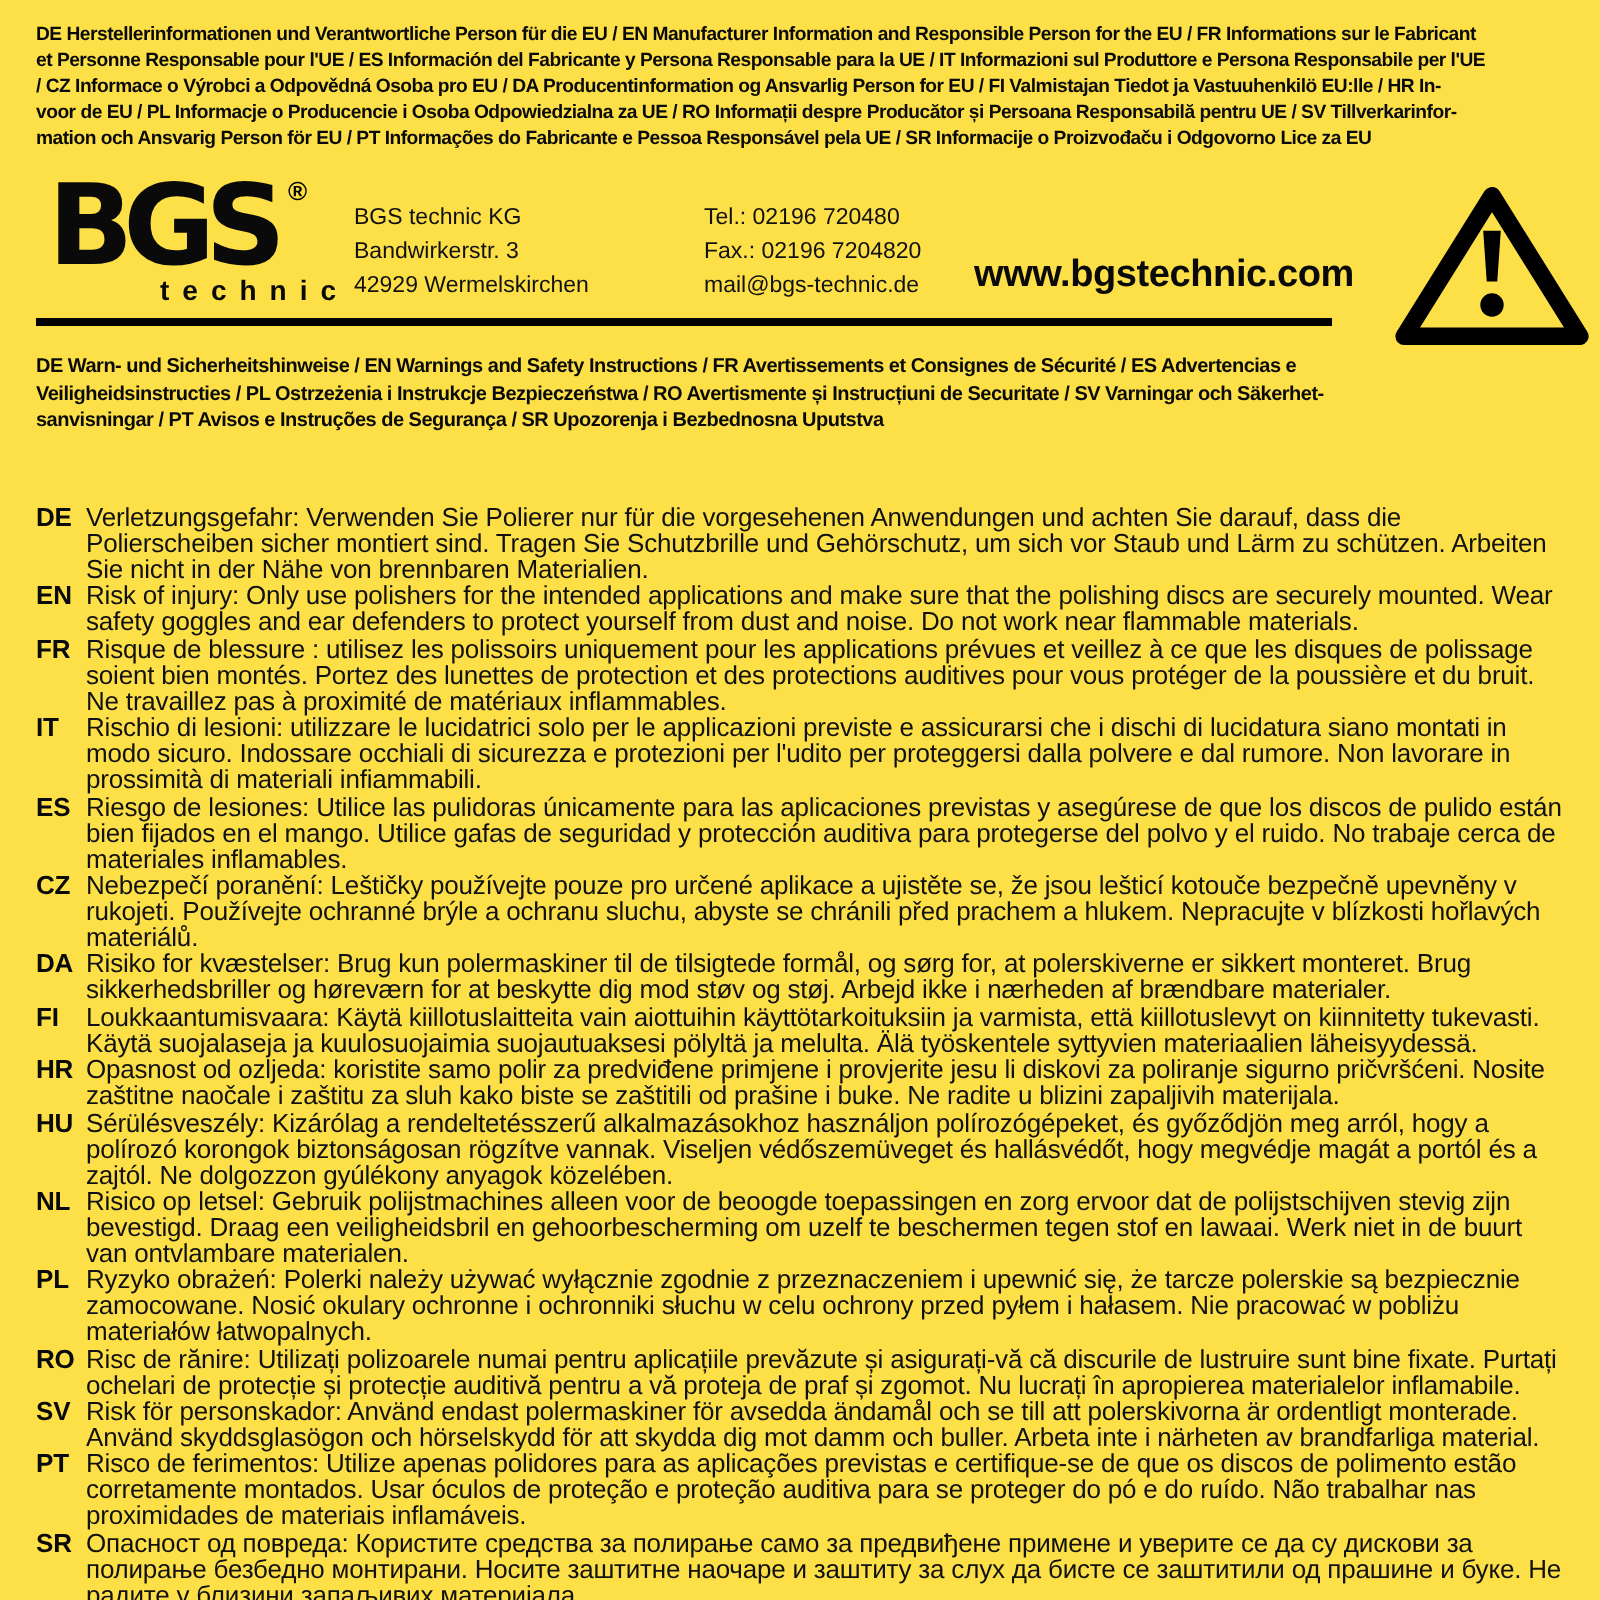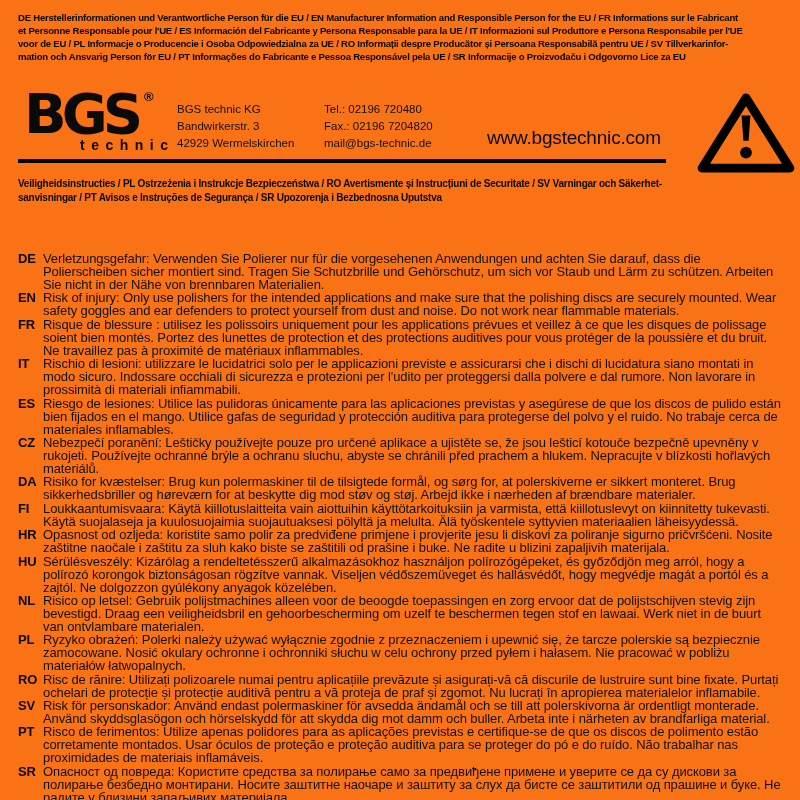--- a/index.html
+++ b/index.html
@@ -1,39 +1,39 @@
 <!DOCTYPE html>
 <html><head>
 <meta charset="utf-8">
 <style>
   html,body{margin:0;padding:0;background:#fff;}
   .page{
-    position:relative;width:800px;height:800px;background:#f97316;color:#000;
+    position:relative;width:800px;height:800px;background:#fde047;color:#000;
     font-family:"Liberation Sans", sans-serif;overflow:hidden;
   }
   
   .manu-header{
     position:absolute;left:18px;top:11px;width:772px;
     font-weight:bold;font-size:9.6px;line-height:13px;letter-spacing:-0.25px;color:#0a0a0a;
   }
   .manu-header .hline{white-space:nowrap;}
   
   .logo{position:absolute;left:24px;top:86px;}
   .logo-top{line-height:1;}
   .logo-bgs{
     font-family:"DejaVu Sans", sans-serif;font-weight:bold;font-size:56px;
     letter-spacing:-5px;line-height:1;color:#0a0a0a;
   }
   .logo-reg{font-size:13px;font-weight:bold;position:relative;top:-32px;left:6px;letter-spacing:0;}
   .logo-sub{
     font-weight:bold;font-size:14px;letter-spacing:6.5px;margin-top:-5px;margin-left:56px;color:#0a0a0a;
   }
   .company{position:absolute;left:177px;top:101px;font-size:11.5px;line-height:16.8px;color:#111;}
-  .contact{position:absolute;left:324px;top:101px;font-size:11.5px;line-height:16.8px;color:#111;}
-  .website{position:absolute;left:487px;top:127px;font-size:19px;font-weight:normal;letter-spacing:-0.2px;color:#0a0a0a;}
+  .contact{position:absolute;left:352px;top:101px;font-size:11.5px;line-height:16.8px;color:#111;}
+  .website{position:absolute;left:487px;top:127px;font-size:19px;font-weight:bold;letter-spacing:-0.2px;color:#0a0a0a;}
   .triangle{position:absolute;left:696px;top:92px;width:100px;height:82px;}
   .rule{position:absolute;left:18px;top:159px;width:648px;height:4px;background:#000;}
   
   .warn-header{
     position:absolute;left:18px;top:177px;width:772px;
     font-weight:bold;font-size:10px;line-height:13.5px;letter-spacing:-0.25px;color:#0a0a0a;
   }
   .warn-header .hline{white-space:nowrap;}
   
   .warnings{position:absolute;left:18px;top:252px;width:764px;}
@@ -42,20 +42,21 @@
   .warning-item .text{flex:1;}
 </style>
 </head>
 <body>
 
 <div class="page">
 
   <div class="manu-header">
     <div class="hline">DE Herstellerinformationen und Verantwortliche Person für die EU  /  EN Manufacturer Information and Responsible Person for the EU  /  FR Informations sur le Fabricant</div>
     <div class="hline">et Personne Responsable pour l'UE  /  ES Información del Fabricante y Persona Responsable para la UE  /  IT Informazioni sul Produttore e Persona Responsabile per l'UE</div>
+    <div class="hline">/  CZ Informace o Výrobci a Odpovědná Osoba pro EU  /  DA Producentinformation og Ansvarlig Person for EU  /  FI Valmistajan Tiedot ja Vastuuhenkilö EU:lle  /  HR In-</div>
     <div class="hline">voor de EU  /  PL Informacje o Producencie i Osoba Odpowiedzialna za UE  /  RO Informații despre Producător și Persoana Responsabilă pentru UE  /  SV Tillverkarinfor-</div>
     <div class="hline">mation och Ansvarig Person för EU  /  PT Informações do Fabricante e Pessoa Responsável pela UE  /  SR Informacije o Proizvođaču i Odgovorno Lice za EU</div>
   </div>
 
   <div class="logo">
     <div class="logo-top">
       <span class="logo-bgs">BGS</span><span class="logo-reg">®</span>
     </div>
     <div class="logo-sub">technic</div>
   </div>
@@ -76,20 +77,21 @@
 
   <svg class="triangle" viewBox="0 0 100 84" xmlns="http://www.w3.org/2000/svg">
     <polygon points="50,6 95,78 5,78" fill="none" stroke="#000000" stroke-width="9" stroke-linejoin="round"></polygon>
     <path d="M45.5 24 h9 l-1.8 26 h-5.4 z" fill="#000000"></path>
     <circle cx="50" cy="62" r="6" fill="#000000"></circle>
   </svg>
 
   <div class="rule"></div>
 
   <div class="warn-header">
+    <div class="hline">DE Warn- und Sicherheitshinweise  /  EN Warnings and Safety Instructions  /  FR Avertissements et Consignes de Sécurité  /  ES Advertencias e</div>
     <div class="hline">Veiligheidsinstructies  /  PL Ostrzeżenia i Instrukcje Bezpieczeństwa  /  RO Avertismente și Instrucțiuni de Securitate  /  SV Varningar och Säkerhet-</div>
     <div class="hline">sanvisningar  /  PT Avisos e Instruções de Segurança  /  SR Upozorenja i Bezbednosna Uputstva</div>
   </div>
 
   <div class="warnings">
     <div class="warning-item">
       <span class="code">DE</span>
       <span class="text">Verletzungsgefahr: Verwenden Sie Polierer nur für die vorgesehenen Anwendungen und achten Sie darauf, dass die Polierscheiben sicher montiert sind. Tragen Sie Schutzbrille und Gehörschutz, um sich vor Staub und Lärm zu schützen. Arbeiten Sie nicht in der Nähe von brennbaren Materialien.</span>
     </div>
     <div class="warning-item">

